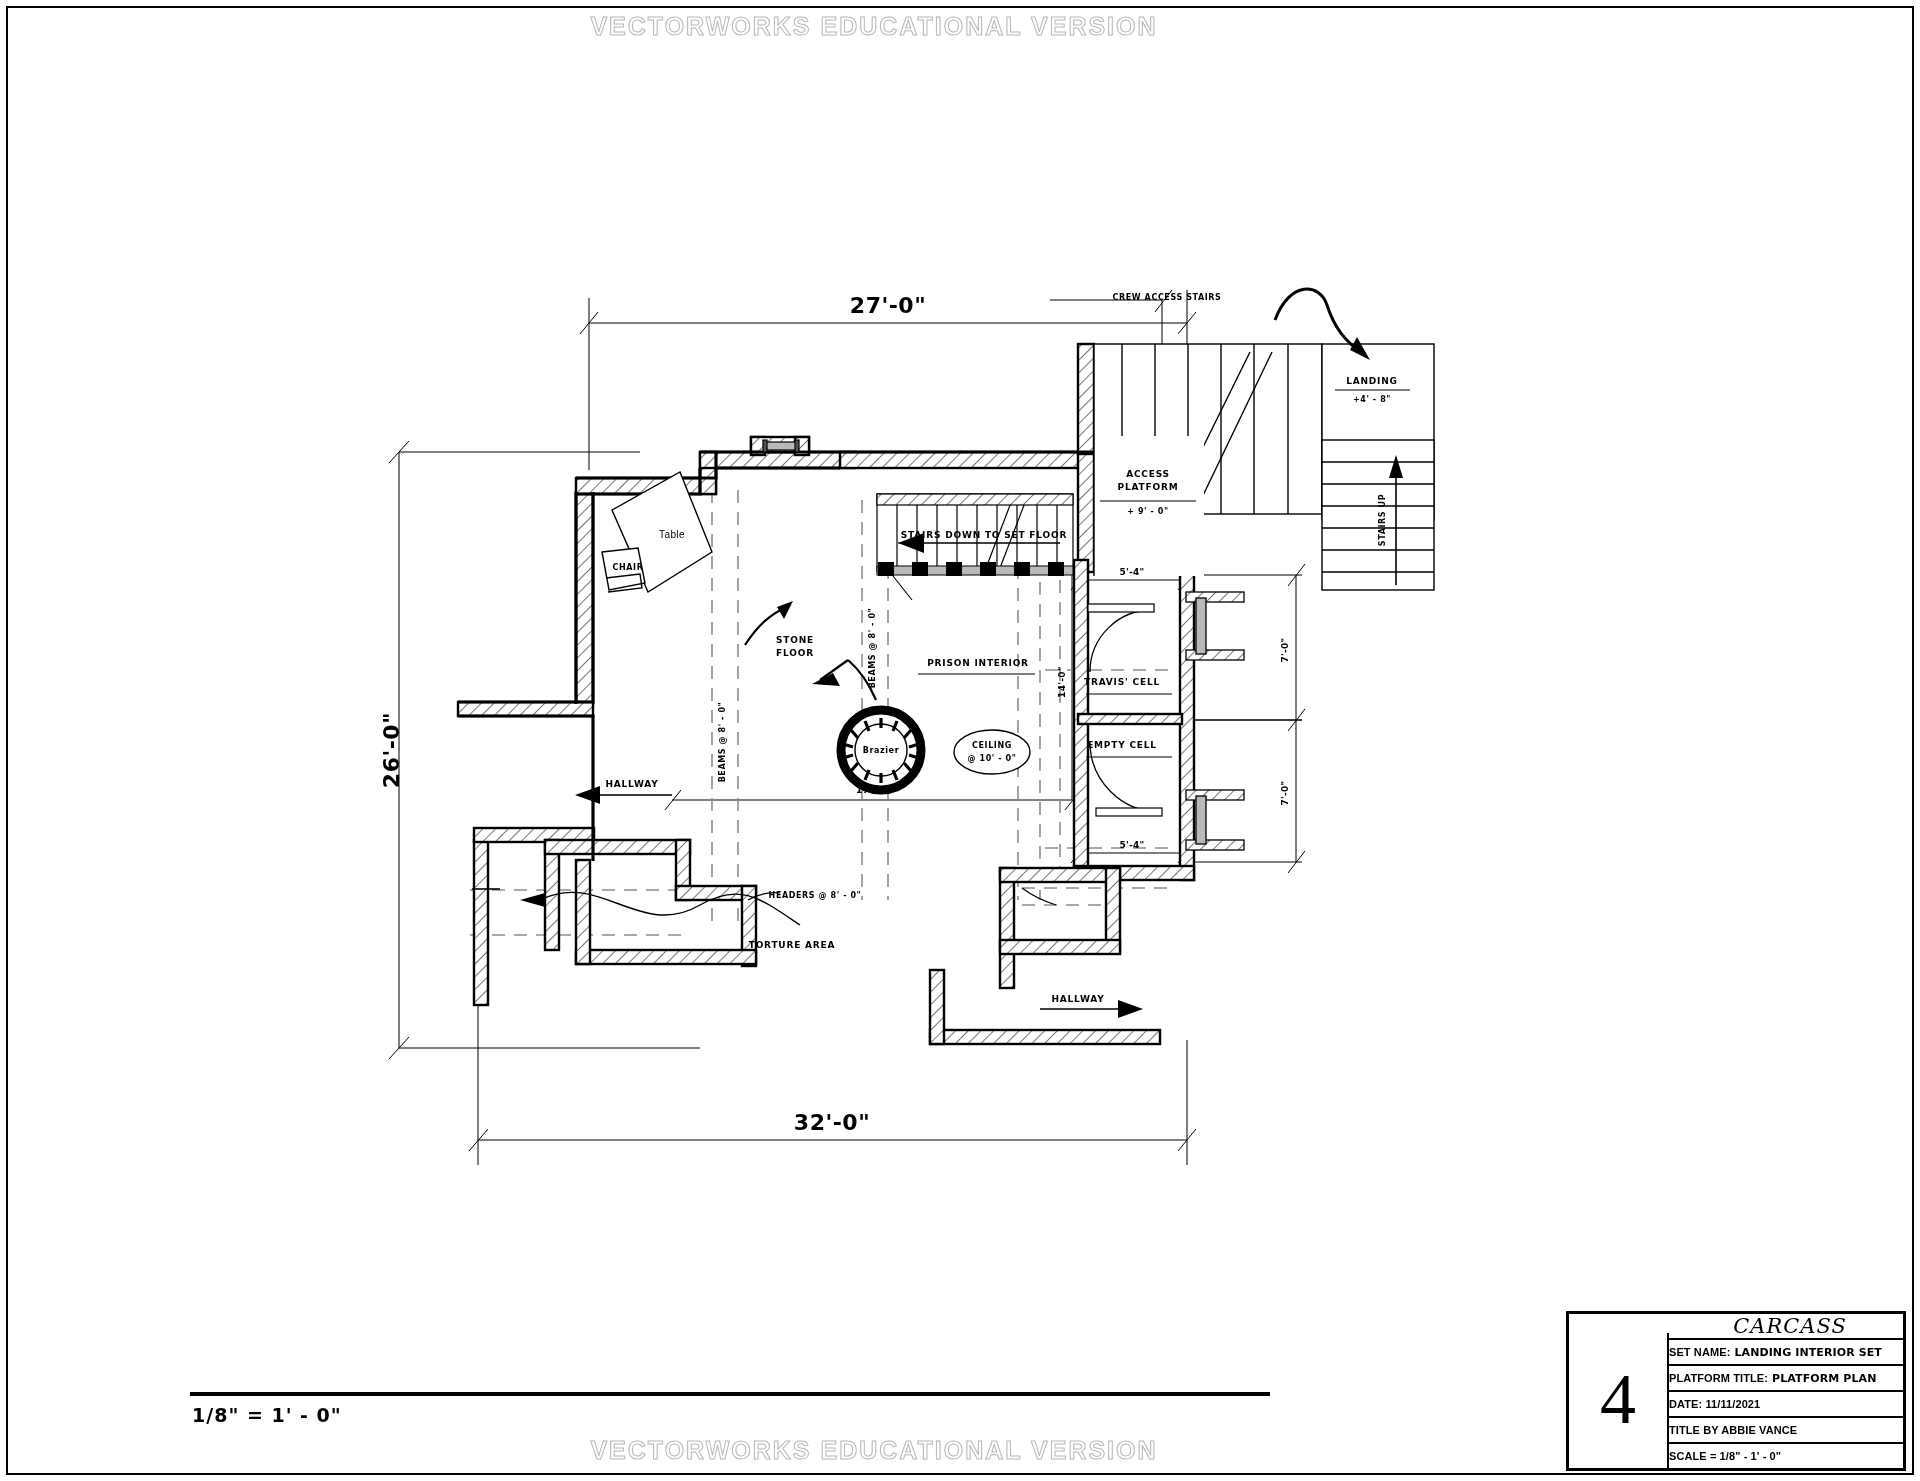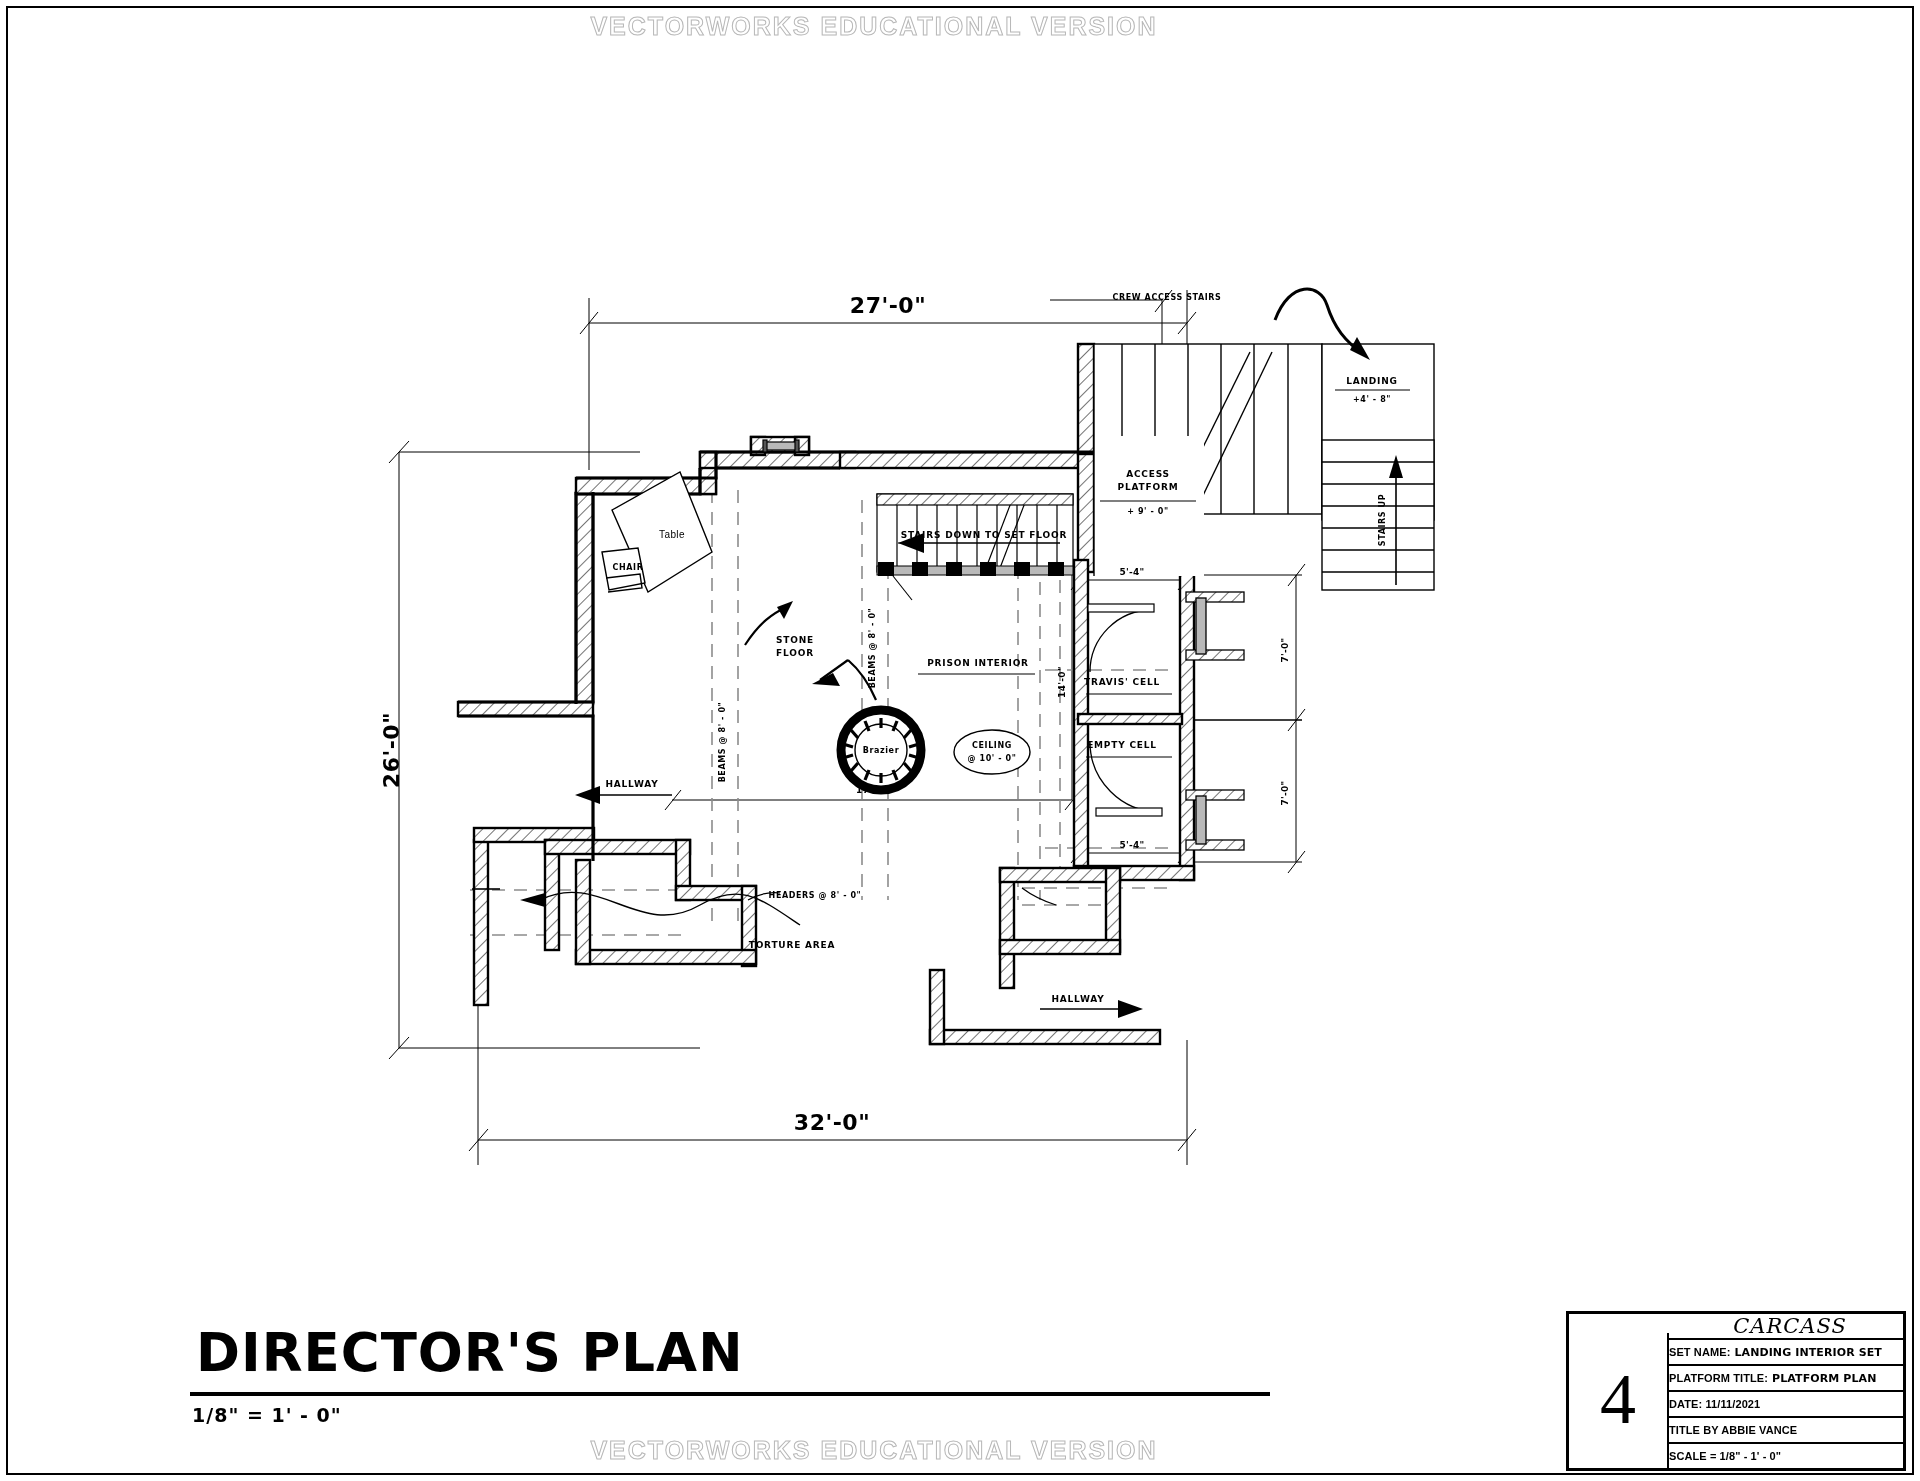--- a/index.html
+++ b/index.html
@@ -570,21 +570,20 @@
 
       <text class="lbl-sm" x="815" y="898" text-anchor="middle">HEADERS @ 8' - 0"</text>
 
       <text class="lbl" x="632" y="787" text-anchor="middle">HALLWAY</text>
       <text class="lbl" x="1078" y="1002" text-anchor="middle">HALLWAY</text>
 
       <text class="lbl" x="792" y="948" text-anchor="middle">TORTURE AREA</text>
     </g>
   </svg>
 
-  <div class="plan-title">DIRECTOR'S PLAN</div>
   <div class="title-rule"></div>
   <div class="plan-scale">1/8" = 1' - 0"</div>
 
   <div id="title-block">
     <div class="tb-left">
       <div class="tb-logo">
         <svg class="afi-swoosh" viewBox="0 0 58 24">
           <path d="M1,4 L40,9 L24,13 L52,21 L10,17 L26,12 Z" fill="#d9d9d9"></path>
         </svg>
         <div class="afi-text">AFI</div>

